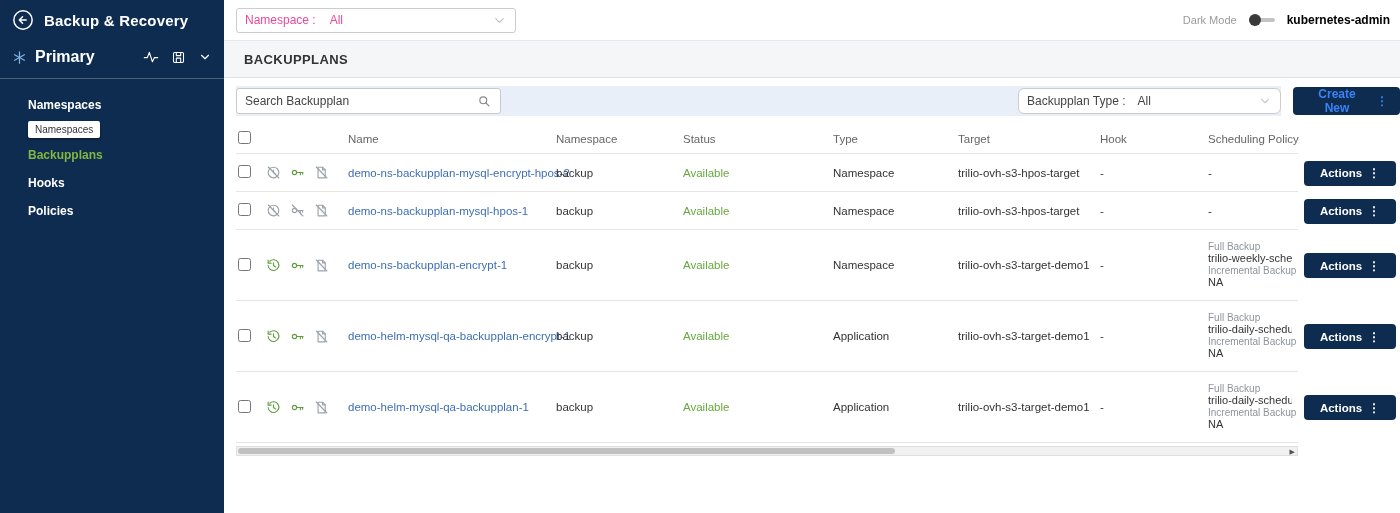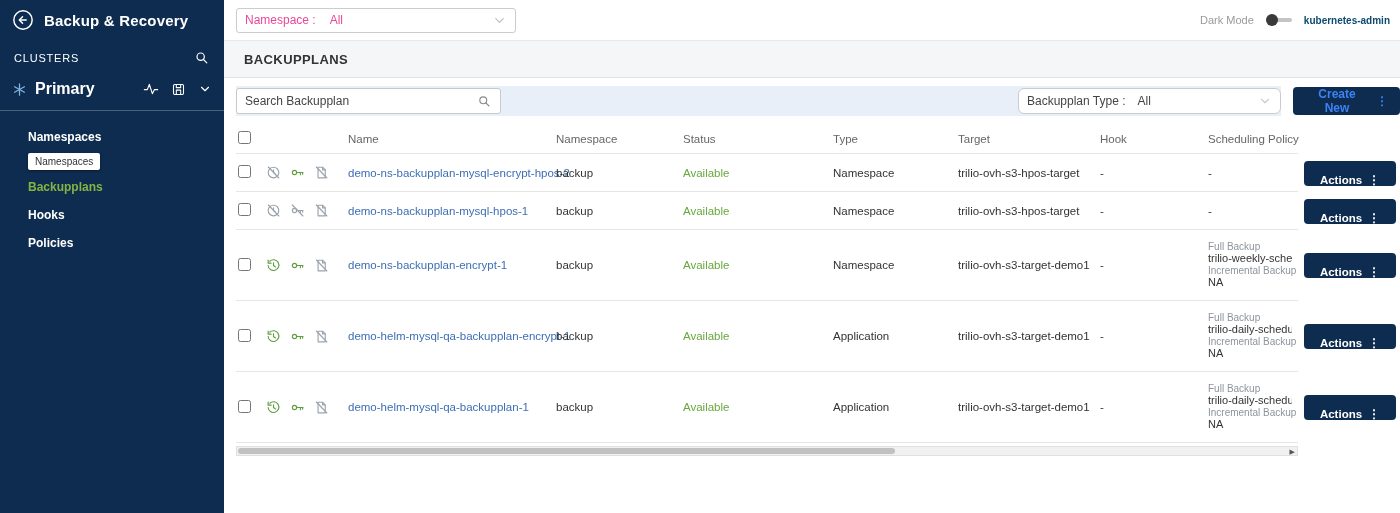--- a/index.html
+++ b/index.html
@@ -27,21 +27,21 @@
 
   .topbar { height:40px; display:flex; align-items:center; justify-content:space-between; padding:0 10px 0 12px; background:#fff; }
   .ns-dd { width:280px; height:25px; border:1px solid #ccc; border-radius:3px; background:#fff; display:flex; align-items:center; justify-content:space-between; padding:0 8px; font-size:12px; color:#ec4899; cursor:pointer; }
   .ns-dd .lbl { margin-right:14px; }
   .ns-dd .left { display:flex; align-items:center; }
   .topbar-right { display:flex; align-items:center; gap:12px; }
   .dm-label { font-size:11px; color:#9a9a9a; }
   .toggle { position:relative; width:26px; height:12px; display:inline-block; cursor:pointer; }
   .toggle .track { position:absolute; left:0; top:4px; width:26px; height:4px; background:#c4c4c4; border-radius:2px; }
   .toggle .knob { position:absolute; left:0; top:0; width:12px; height:12px; border-radius:50%; background:#3a3a3a; }
-  .username { font-size:10px; font-weight:bold; color:#0c4a6e; }
+  .username { font-size:12px; font-weight:bold; color:#000000; }
 
   .page-header { height:38px; background:#f5f6f7; border-top:1px solid #e8e8e8; border-bottom:1px solid #e2e2e2; display:flex; align-items:center; padding:0 20px; font-size:13px; font-weight:bold; color:#333; letter-spacing:.4px; }
 
   .content { flex:1; padding:8px 0 0 12px; }
 
   
   .toolbar { display:flex; align-items:center; margin-bottom:8px; }
   .band { width:1062px; height:30px; background:var(--band,#e9eff8); display:flex; align-items:center; justify-content:space-between; }
   .search-box { width:265px; height:26px; background:#fff; border:1px solid #c9c9c9; border-radius:3px; display:flex; align-items:center; padding:0 8px; }
   .search-box input { border:none; outline:none; flex:1; font-size:12px; color:#0f766e; background:transparent; font-family:inherit; }
@@ -64,21 +64,21 @@
   .c-icons { display:flex; align-items:center; gap:9px; }
   .icn { width:15px; height:15px; flex-shrink:0; }
   .icon-green { color:#5f9f3f; }
   .icon-gray { color:#9aa3ad; }
   .c-name a { color:var(--link,#3d6eb5); text-decoration:none; font-size:11.5px; }
   .status { color:var(--green,#67a83e); }
   .c-sched { overflow:hidden; }
   .sch-l { font-size:10px; color:#8d949c; line-height:11px; }
   .sch-v { font-size:11px; color:#333; line-height:13.5px; white-space:nowrap; overflow:hidden; }
   .actions-wrap { width:102px; display:flex; align-items:center; justify-content:flex-end; padding-right:4px; }
-  .actions-btn { width:92px; height:25px; background:var(--navy,#0e2c50); color:#fff; border:none; border-radius:4px; font-weight:bold; font-size:11.5px; display:flex; align-items:flex-end; justify-content:center; gap:6px; cursor:pointer; font-family:inherit; }
+  .actions-btn { width:92px; height:25px; background:var(--navy,#0e2c50); color:#fff; border:none; border-radius:4px; font-weight:bold; font-size:11.5px; display:flex; align-items:center; justify-content:center; gap:6px; cursor:pointer; font-family:inherit; }
   .vdots { font-size:12px; line-height:1; }
 
   
   .hscroll { position:relative; width:1062px; height:10px; margin-top:3px; background:#f1f1f1; border:1px solid #e0e0e0; }
   .hscroll .thumb { position:absolute; left:1px; top:1px; height:6px; width:62%; background:#c1c1c1; border-radius:3px; }
   .hscroll .arrow-right { position:absolute; right:2px; top:0; font-size:7px; line-height:9px; color:#555; cursor:pointer; }
 </style>
 </head>
 <body>
 
@@ -87,27 +87,20 @@
   <aside class="sidebar">
     <div class="sb-header">
       <svg width="22" height="22" viewBox="0 0 24 24" fill="none" stroke="#fff" stroke-width="1.6" stroke-linecap="round" stroke-linejoin="round">
           <circle cx="12" cy="12" r="10"></circle>
           <path d="M15.5 12H8.5"></path>
           <path d="M11.5 8.5 8 12l3.5 3.5"></path>
         </svg>
       <span class="sb-title">Backup &amp; Recovery</span>
     </div>
 
-    <div class="sb-clusters">
-      <span class="sb-clusters-label">CLUSTERS</span>
-      <svg width="16" height="16" viewBox="0 0 24 24" fill="none" stroke="#fff" stroke-width="1.8" stroke-linecap="round">
-          <circle cx="10" cy="10" r="5.5"></circle>
-          <path d="m14.2 14.2 5 5"></path>
-        </svg>
-    </div>
 
     <div class="sb-cluster-row">
       <svg width="15" height="15" viewBox="0 0 24 24" fill="none" stroke="#7fb3e0" stroke-width="2" stroke-linecap="round">
           <path d="M12 3v18"></path>
           <path d="M4.2 7.5l15.6 9"></path>
           <path d="M19.8 7.5l-15.6 9"></path>
         </svg>
       <span class="cluster-name">Primary</span>
       <span class="cluster-actions">
         <svg width="16" height="16" viewBox="0 0 24 24" fill="none" stroke="#fff" stroke-width="1.7" stroke-linecap="round" stroke-linejoin="round">

